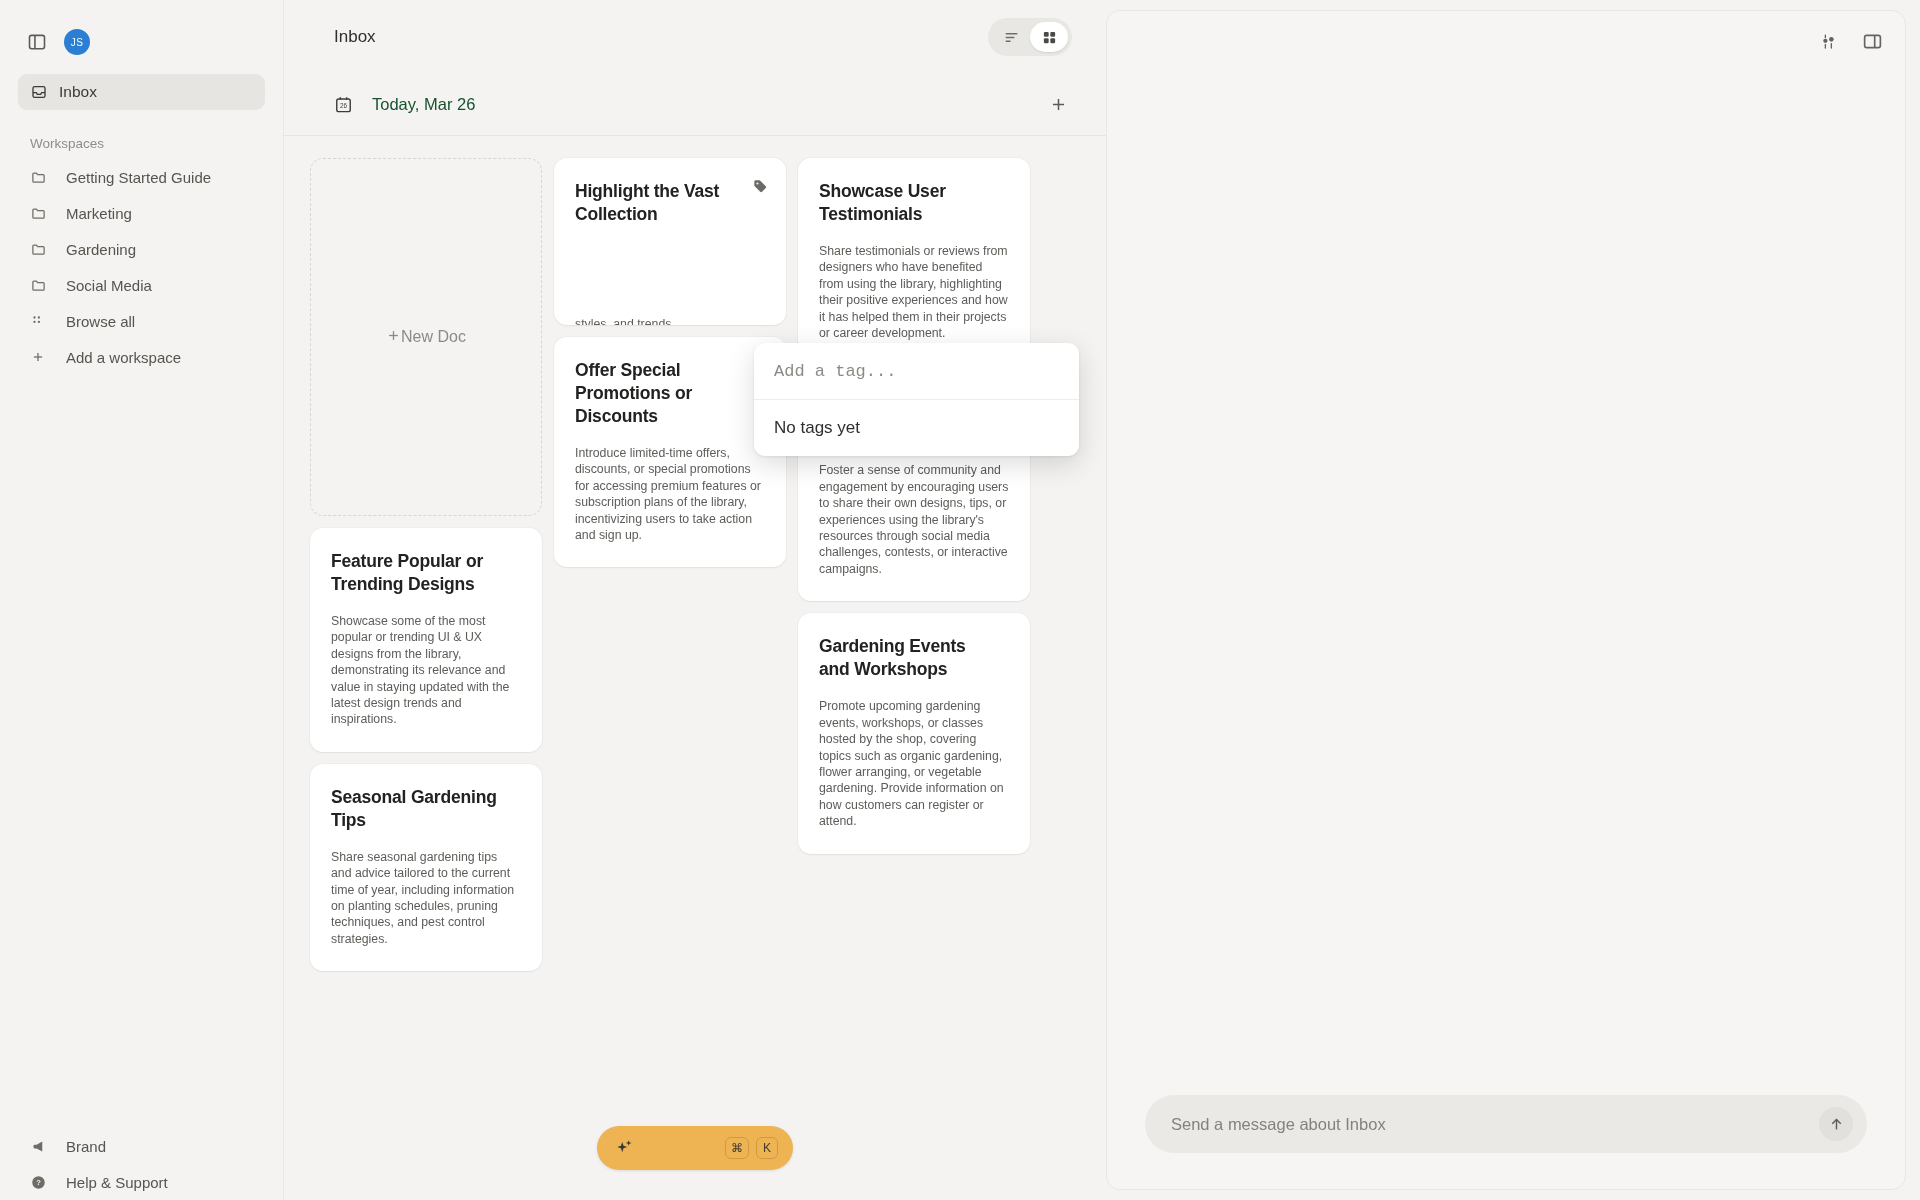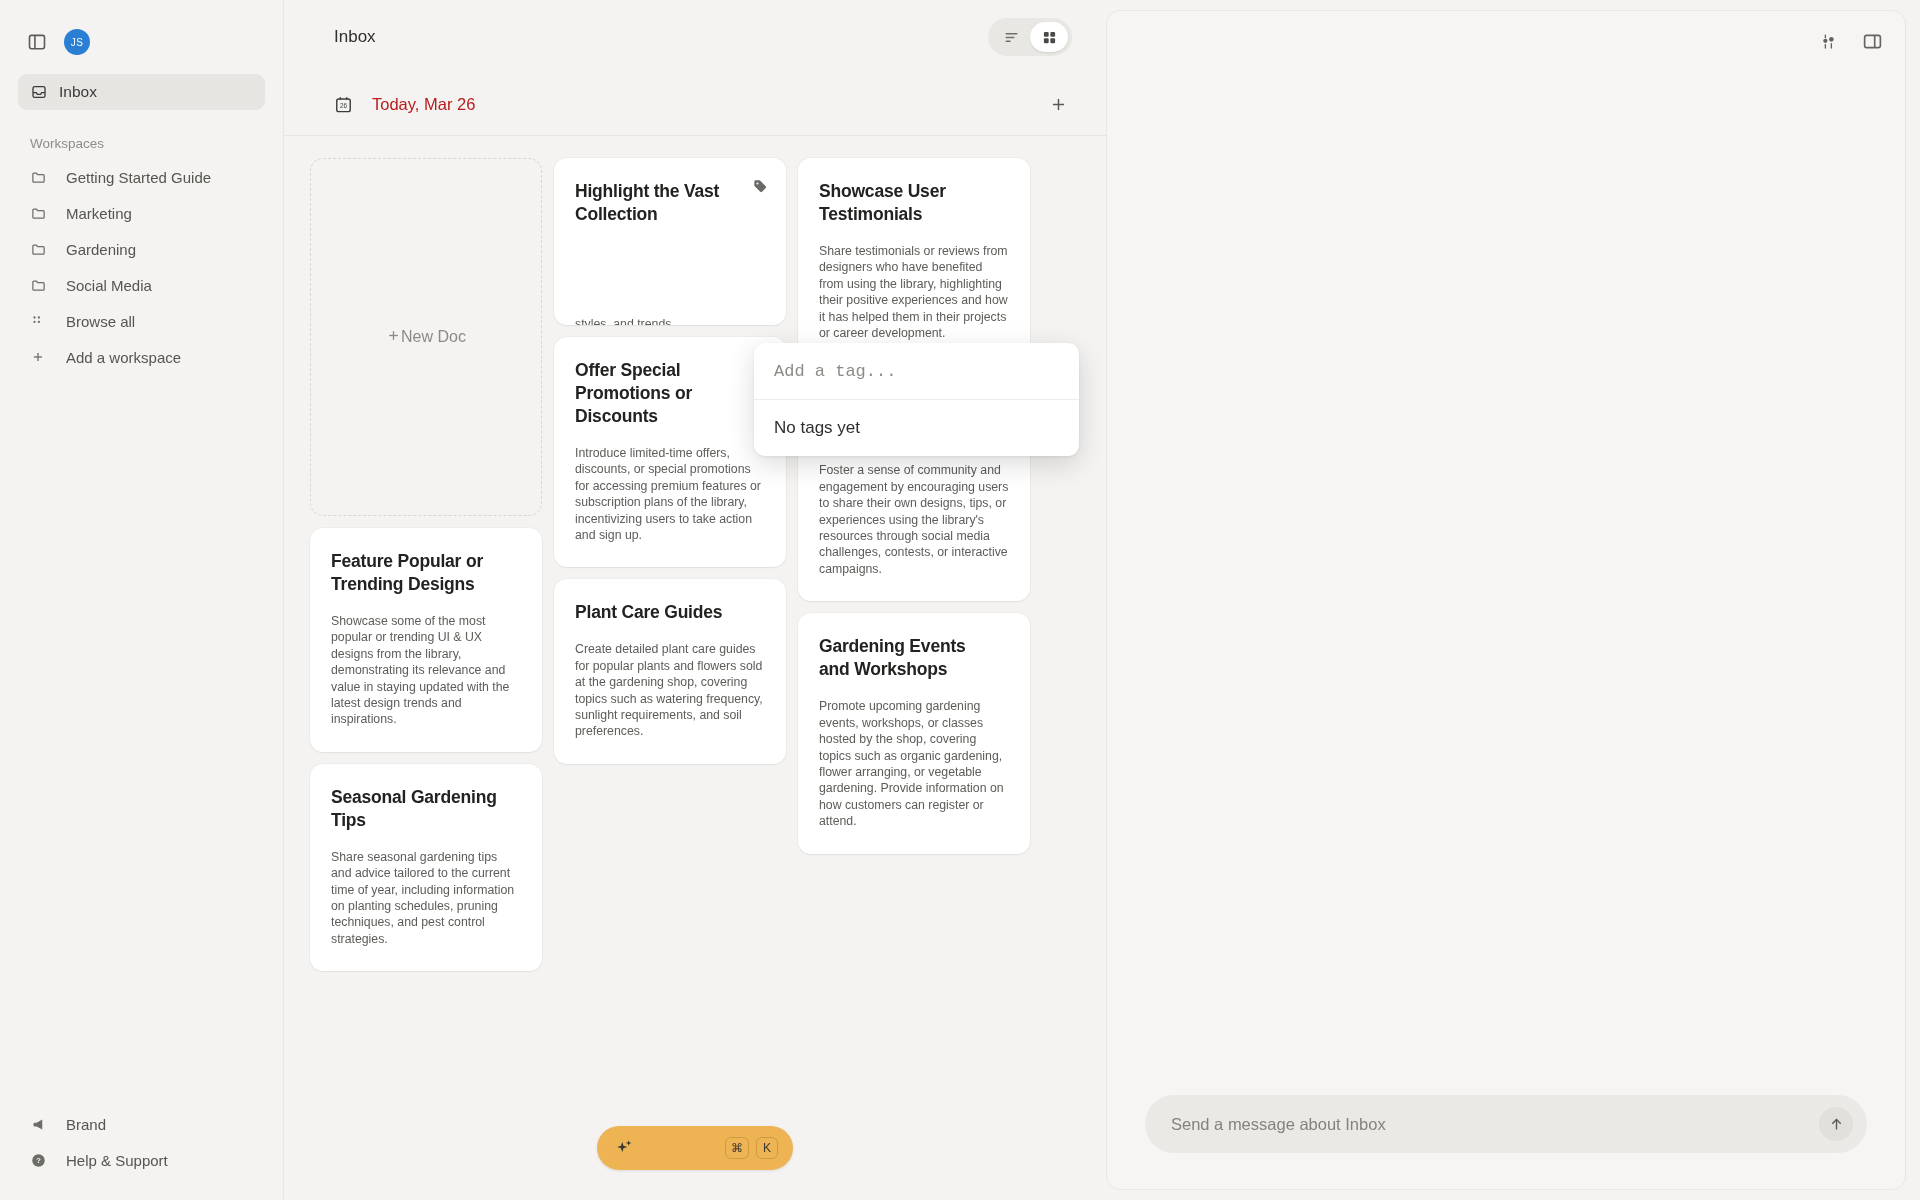--- a/index.html
+++ b/index.html
@@ -40,21 +40,21 @@
     font-size: 13.5px; color: #8d8d88;
     padding: 0 12px; margin: 26px 0 8px 0;
   }
   .ws-item {
     display: flex; align-items: center; gap: 20px;
     height: 36px; padding: 0 12px; border-radius: 9px;
     font-size: 15px; color: #55554f; cursor: pointer;
   }
   .ws-item .ic { width: 16px; height:16px; display:flex; align-items:center; justify-content:center; color:#6d6d67; flex:0 0 16px;}
   .sb-spacer { flex: 1 1 auto; }
-  .sb-bottom { padding-bottom: 22px; }
+  .sb-bottom { }
 
   
   .center {
     flex: 0 0 822px; width: 822px; height: 1200px;
     background: #f4f3f1;
     display: flex; flex-direction: column;
     position: relative;
   }
   .center-head {
     height: 74px; display: flex; align-items: center;
@@ -71,21 +71,21 @@
     color: #6f6f6a; cursor: pointer; border: none; background: transparent;
   }
   .vt-btn.active { background: #ffffff; box-shadow: 0 1px 2px rgba(0,0,0,.10); color: #4a4a46; }
 
   .date-row {
     height: 62px; display: flex; align-items: center; justify-content: space-between;
     padding: 0 34px 0 50px;
     border-bottom: 1px solid #e7e5e2;
   }
   .date-left { display: flex; align-items: center; gap: 19px; }
-  .date-text { font-size: 16.5px; color: #b91c1c; font-weight: 500; }
+  .date-text { font-size: 16.5px; color: #14532d; font-weight: 500; }
   .cal-icon { color:#3c3c3a; display:flex; }
   .add-btn { width: 28px; height:28px; display:flex; align-items:center; justify-content:center; color:#595955; cursor:pointer; }
 
   .board {
     flex: 1 1 auto; overflow: hidden;
     padding: 22px 26px 0 26px;
     position: relative;
   }
   .columns { display: flex; gap: 12px; align-items: flex-start; }
   .col { width: 232px; display: flex; flex-direction: column; gap: 12px; }
@@ -355,24 +355,20 @@
               <svg width="16" height="16" viewBox="0 0 24 24" fill="currentColor">
                 <path d="M20.6 12.3 12.4 4.1A2 2 0 0 0 11 3.5H5.5A2 2 0 0 0 3.5 5.5V11a2 2 0 0 0 .6 1.4l8.2 8.2a2 2 0 0 0 2.8 0l5.5-5.5a2 2 0 0 0 0-2.8z"></path>
                 <circle cx="8.2" cy="8.2" r="1.6" fill="#f4f3f1"></circle>
               </svg>
             </span>
           </div>
           <div class="card">
             <div class="card-title">Offer Special Promotions or Discounts</div>
             <div class="card-body">Introduce limited-time offers, discounts, or special promotions for accessing premium features or subscription plans of the library, incentivizing users to take action and sign up.</div>
           </div>
-          <div class="card">
-            <div class="card-title">Plant Care Guides</div>
-            <div class="card-body">Create detailed plant care guides for popular plants and flowers sold at the gardening shop, covering topics such as watering frequency, sunlight requirements, and soil preferences.</div>
-          </div>
         </div>
 
         <div class="col">
           <div class="card">
             <div class="card-title">Showcase User Testimonials</div>
             <div class="card-body">Share testimonials or reviews from designers who have benefited from using the library, highlighting their positive experiences and how it has helped them in their projects or career development.</div>
           </div>
           <div class="card">
             <div class="card-title">Encourage User Engagement</div>
             <div class="card-body">Foster a sense of community and engagement by encouraging users to share their own designs, tips, or experiences using the library's resources through social media challenges, contests, or interactive campaigns.</div>

